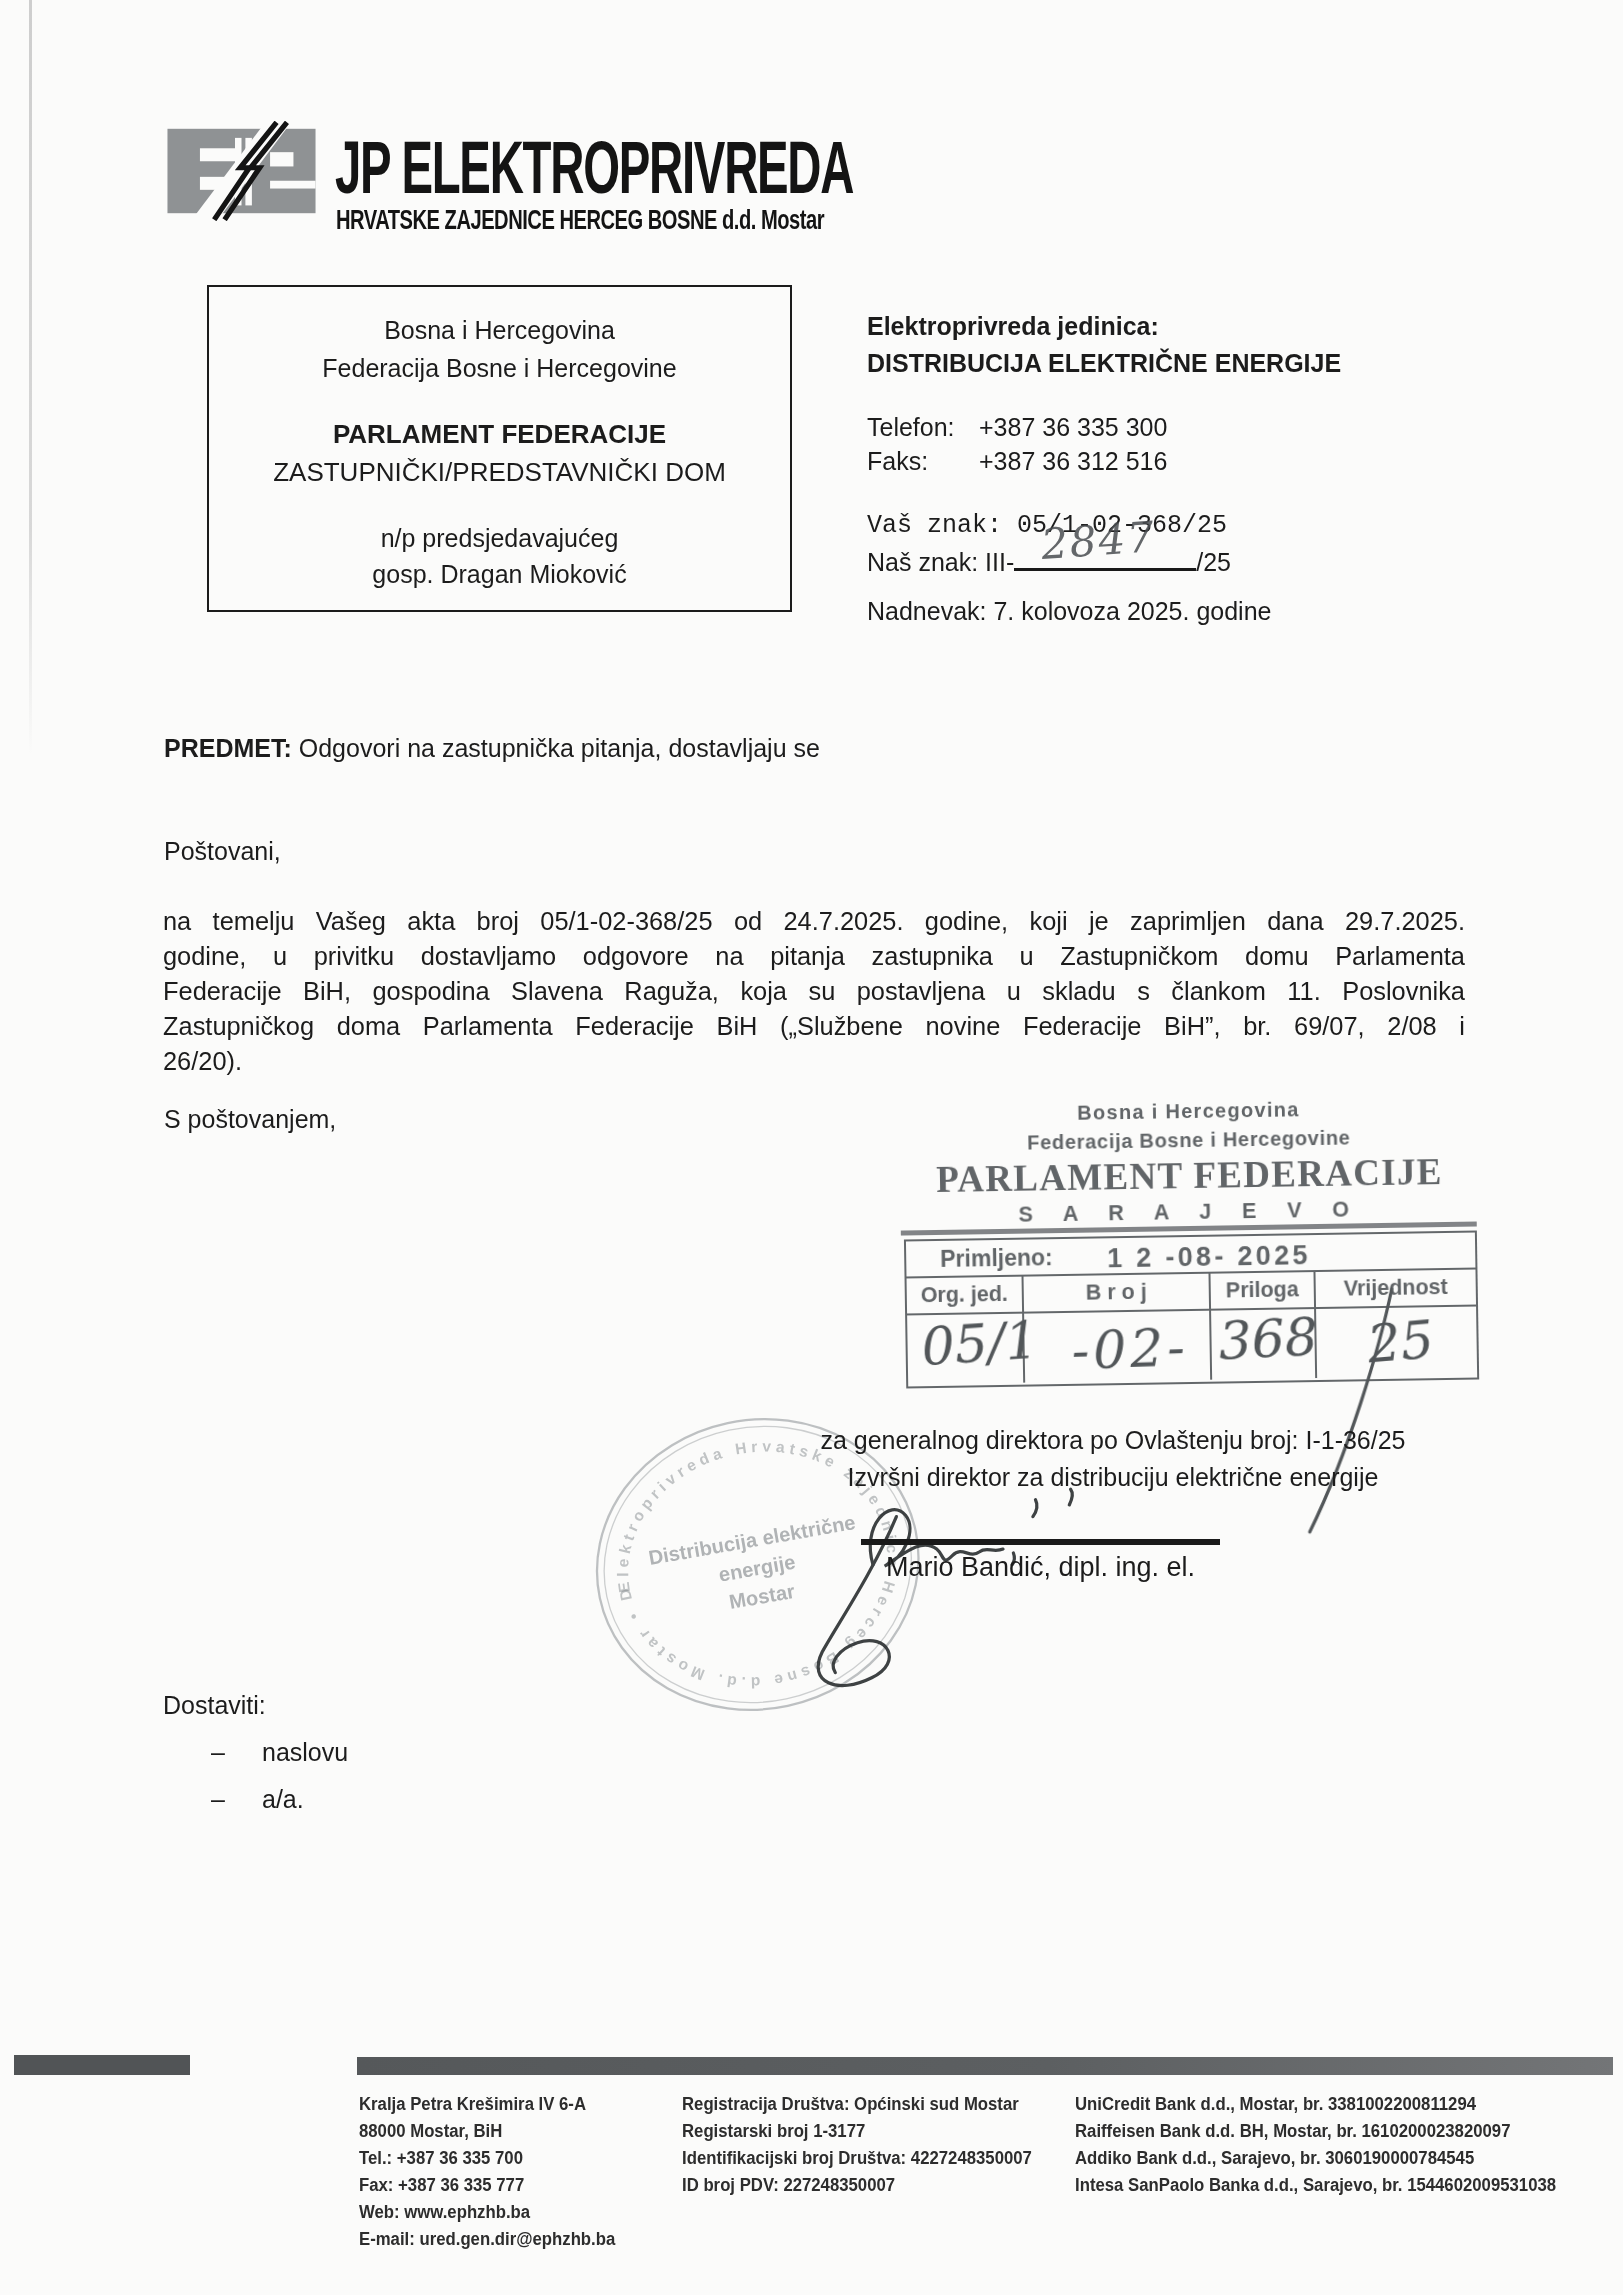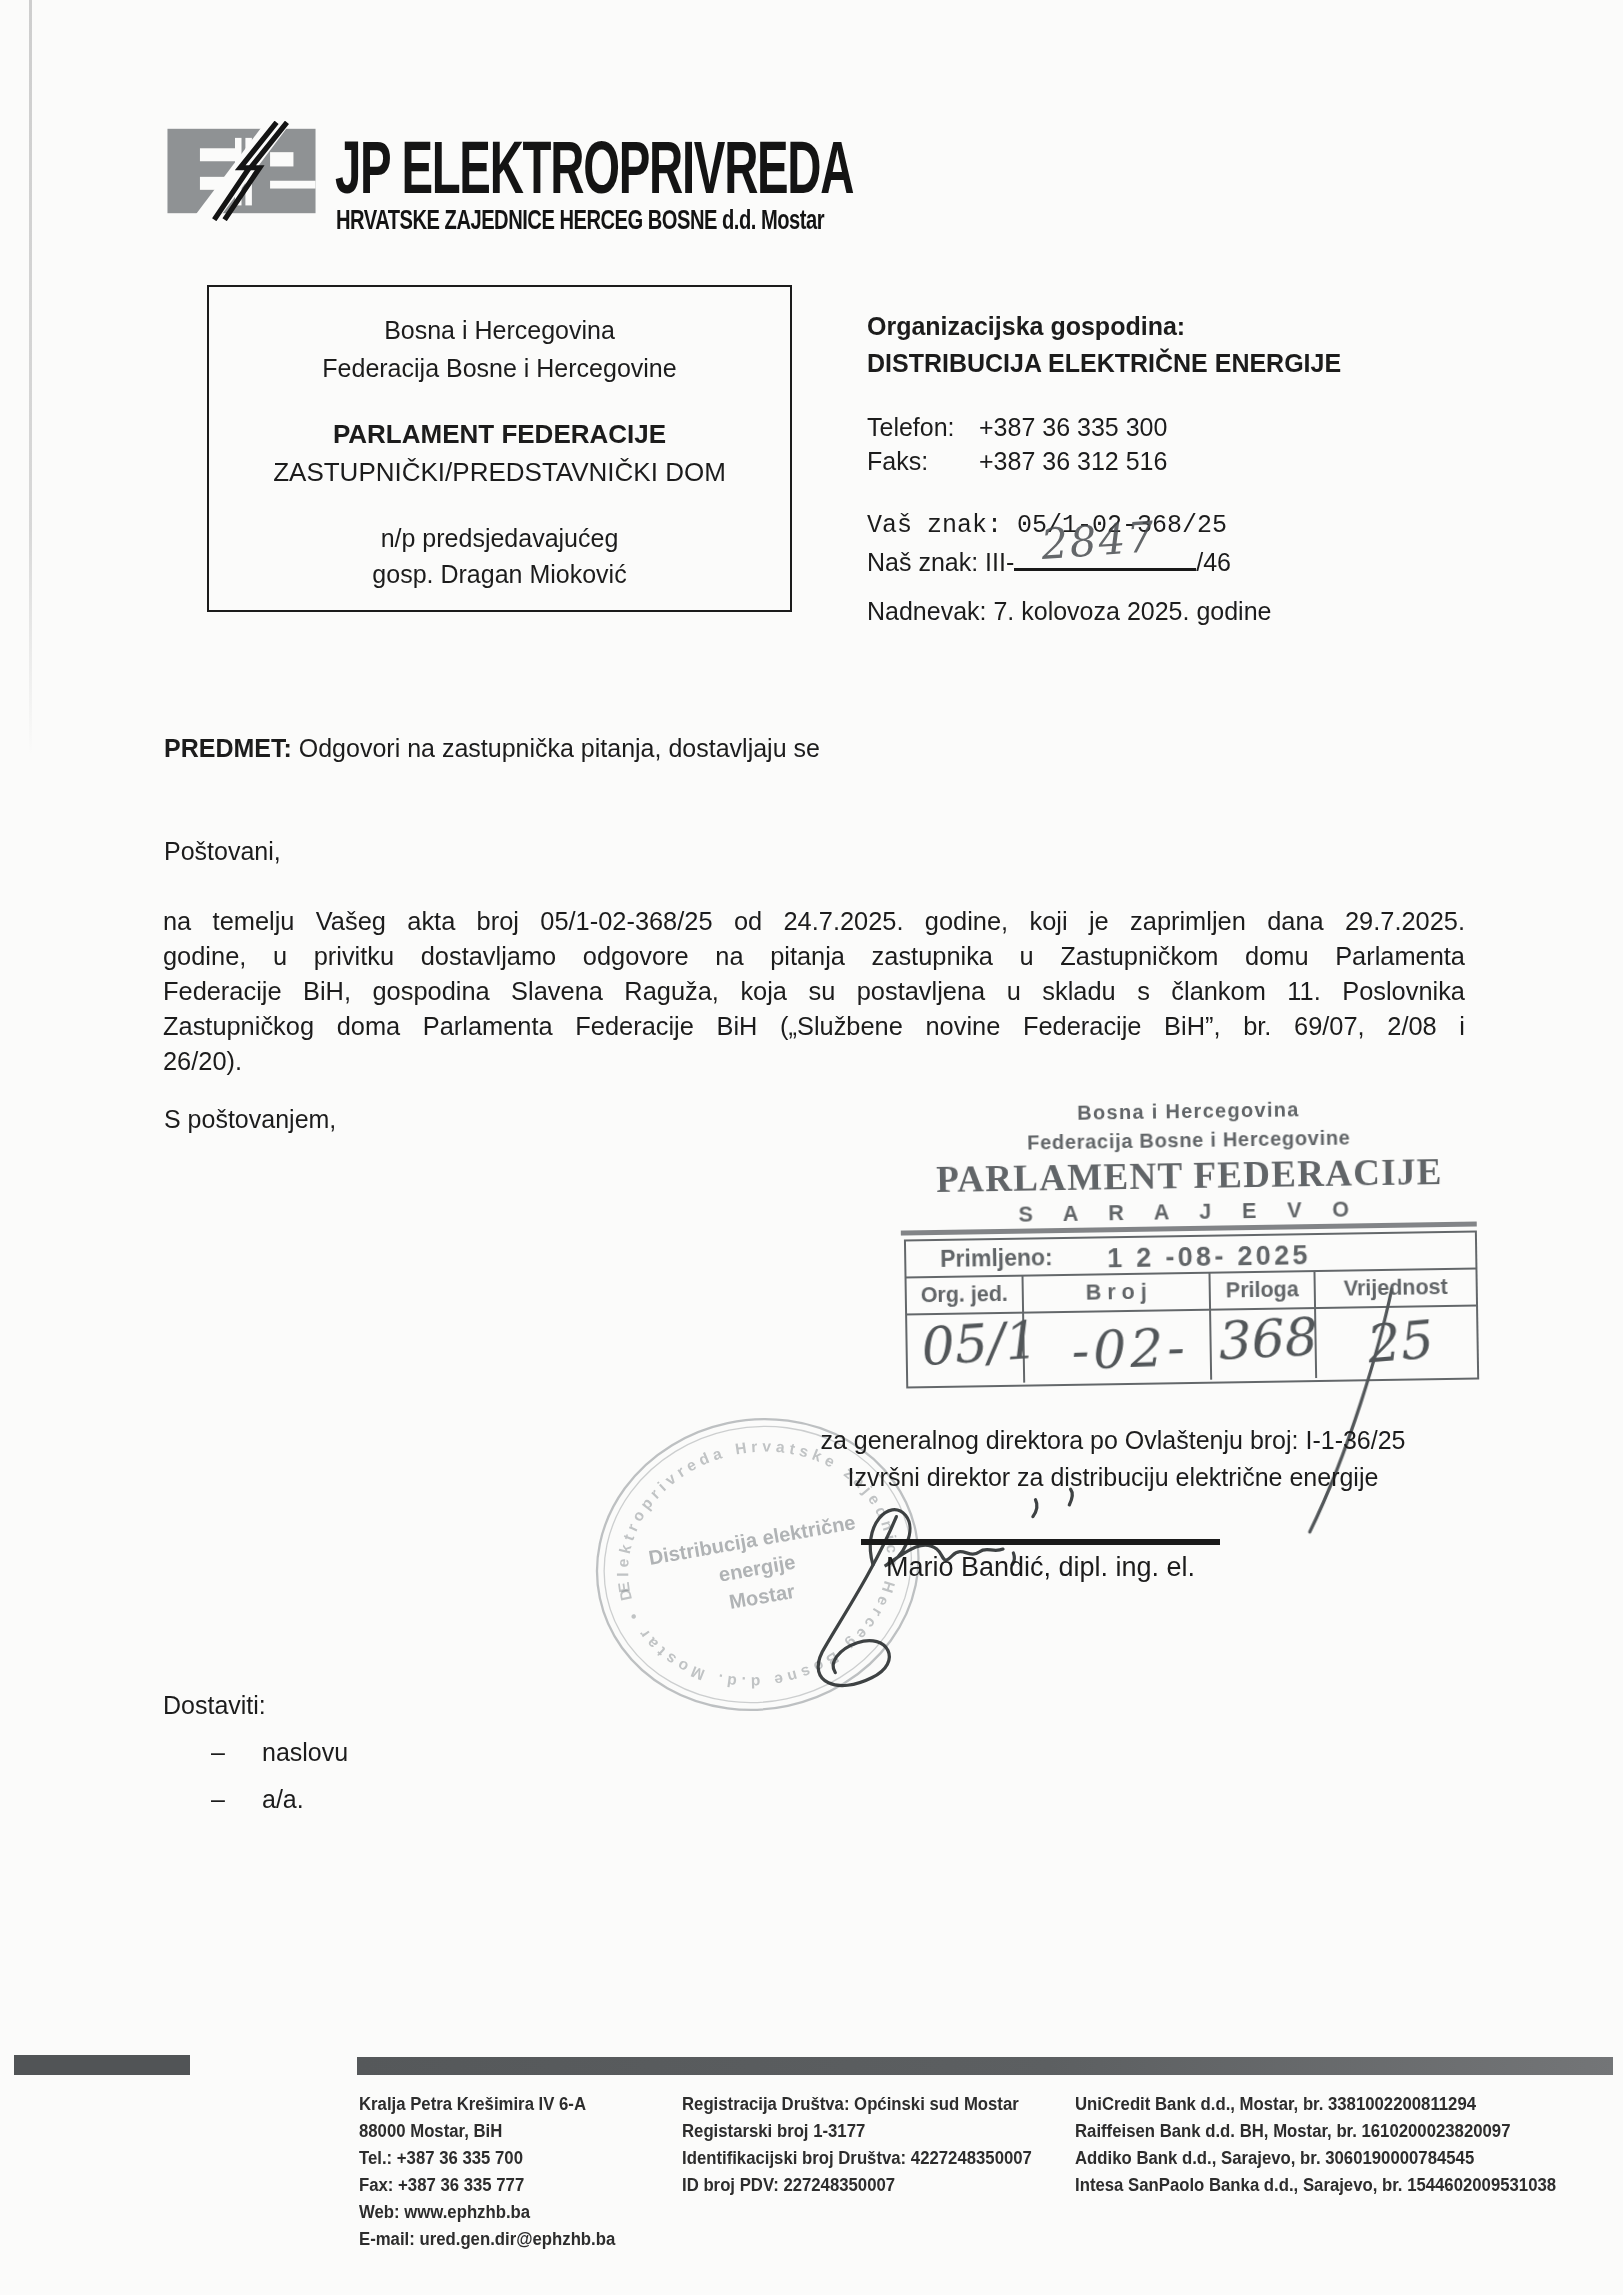--- a/index.html
+++ b/index.html
@@ -129,37 +129,37 @@
   <div class="recipient-box">
     <div class="rb-l1">Bosna i Hercegovina</div>
     <div class="rb-l2">Federacija Bosne i Hercegovine</div>
     <div class="rb-l3">PARLAMENT FEDERACIJE</div>
     <div class="rb-l4">ZASTUPNIČKI/PREDSTAVNIČKI DOM</div>
     <div class="rb-l5">n/p predsjedavajućeg</div>
     <div class="rb-l6">gosp. Dragan Mioković</div>
   </div>
 
   <div class="org-info">
-    <div class="oi-bold">Organizacijska gospodina:</div>
+    <div class="oi-bold">Elektroprivreda jedinica:</div>
     <div class="oi-bold oi-name">DISTRIBUCIJA ELEKTRIČNE ENERGIJE</div>
     <div class="oi-row first">
       <span class="oi-flabel">Telefon:</span>
       <span>+387 36 335 300</span>
     </div>
     <div class="oi-row">
       <span class="oi-flabel">Faks:</span>
       <span>+387 36 312 516</span>
     </div>
     <div class="oi-ref">
       <span>Vaš znak:</span>
       <span> </span>
       <span>05/1-02-368/25</span>
     </div>
     <div class="oi-ref2">
-      <span>Naš znak: III-</span><span class="ref-underline"><span class="ref-handwritten">2847</span></span><span>/46</span>
+      <span>Naš znak: III-</span><span class="ref-underline"><span class="ref-handwritten">2847</span></span><span>/25</span>
     </div>
     <div class="oi-date">Nadnevak: 7. kolovoza 2025. godine</div>
   </div>
 
   <div class="subject">
     <b>PREDMET:</b>
     <span> </span>
     <span>Odgovori na zastupnička pitanja, dostavljaju se</span>
   </div>
   <div class="salutation">Poštovani,</div>

